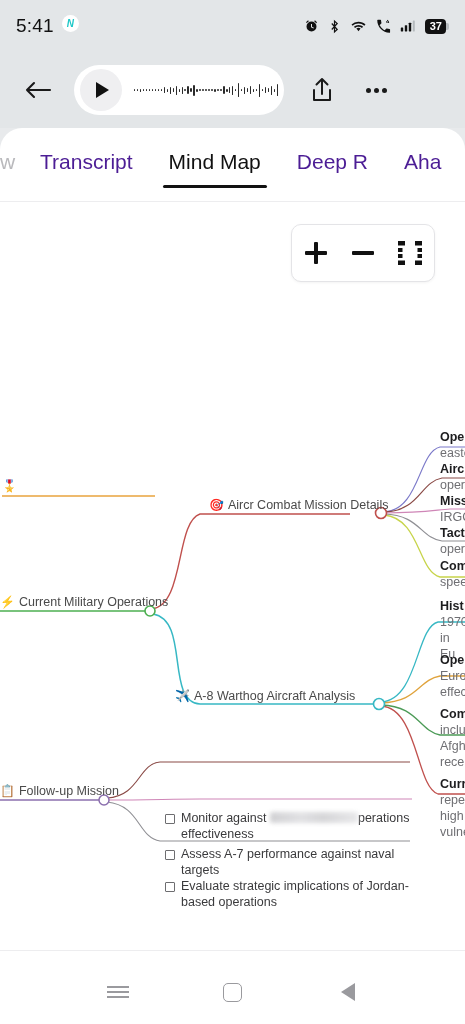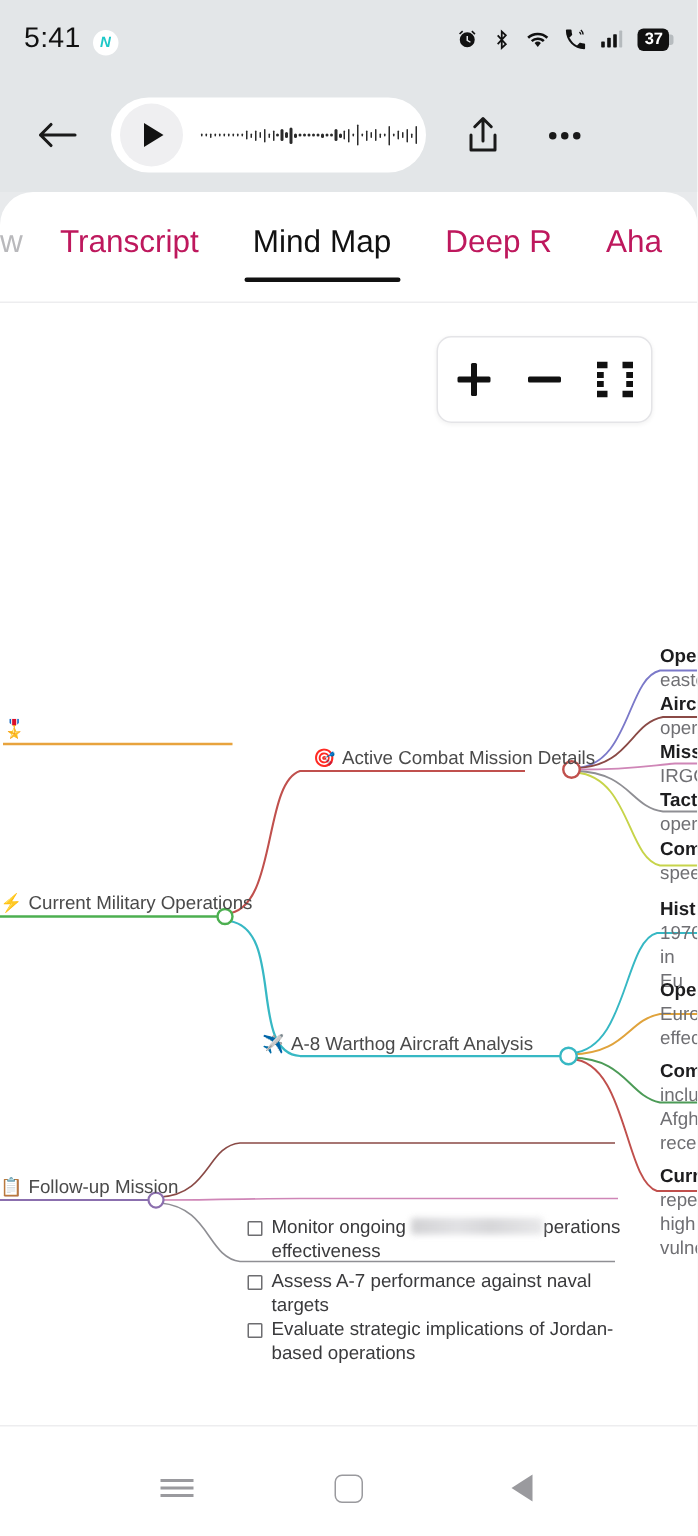--- a/index.html
+++ b/index.html
@@ -11,21 +11,21 @@
   }
   #screen { position: relative; width: 465px; height: 1024px; background: #e8eaec; }
 
   
   .statusbar {
     position: absolute; top: 0; left: 0; width: 465px; height: 52px;
     background: #e3e6e8;
     display: flex; align-items: center; justify-content: space-between;
     padding: 0 16px;
   }
-  .sb-left { display: flex; align-items: flex-end; gap: 8px; }
+  .sb-left { display: flex; align-items: flex-start; gap: 8px; }
   .sb-time { font-size: 19px; font-weight: 500; color: #111; letter-spacing: .2px; }
   .sb-appicon {
     width: 17px; height: 17px; border-radius: 50%;
     background: #ffffff; display: flex; align-items: center; justify-content: center;
     font-size: 10px; font-weight: 700; color: #1ec8c8; font-style: italic;
   }
   .sb-right { display: flex; align-items: center; gap: 9px; }
   .sb-right svg { display: block; }
   .sb-batt {
     display: flex; align-items: center;
@@ -62,21 +62,21 @@
   
   .sheet {
     position: absolute; top: 128px; left: 0; width: 465px; height: 896px;
     background: #ffffff; border-radius: 22px 22px 0 0; overflow: hidden;
   }
   .tabs {
     position: relative; height: 74px; display: flex; align-items: flex-start;
     padding: 12px 0 0 0; white-space: nowrap;
   }
   .tab {
-    font-size: 21px; color: #be185d; padding: 10px 18px 14px 18px;
+    font-size: 21px; color: #4c1d95; padding: 10px 18px 14px 18px;
     position: relative; flex: 0 0 auto;
   }
   .tab.clip { padding-left: 0; padding-right: 0; width: 22px; overflow: hidden; color:#b9b9bc;}
   .tab.active { color: #111; font-weight: 400; }
   .tab.active::after {
     content: ""; position: absolute; left: 12px; right: 12px; bottom: 0;
     height: 3px; background: #111; border-radius: 2px;
   }
   .tab-divider { position: absolute; left: 0; right: 0; top: 73px; height: 1px; background: #ededef; }
 
@@ -344,21 +344,21 @@
         <span class="emo">🎖️</span>
       </div>
 
       <div class="node branch" style="left:0px; top:393px;">
         <span class="emo">⚡</span>
         <span class="lbl">Current Military Operations</span>
       </div>
 
       <div class="node branch" style="left:209px; top:296px;">
         <span class="emo">🎯</span>
-        <span class="lbl">Active Combat Mission Details</span>
+        <span class="lbl">Aircr Combat Mission Details</span>
       </div>
 
       <div class="node branch" style="left:175px; top:487px;">
         <span class="emo">✈️</span>
         <span class="lbl">A-8 Warthog Aircraft Analysis</span>
       </div>
 
       <div class="node branch" style="left:0px; top:582px;">
         <span class="emo">📋</span>
         <span class="lbl">Follow-up Mission</span>
@@ -404,21 +404,21 @@
       <div class="leaf" style="left:440px; top:574px;">
         <div class="t">Curr</div>
         <div class="d" style="white-space:pre-line">repe
 high
 vulne</div>
       </div>
 
       <div class="task" style="left:165px; top:608px;">
         <div class="row">
           <span class="cb"></span>
-          <span class="txt"><span>Monitor ongoing</span> <span class="blurword"></span><span>perations effectiveness</span></span>
+          <span class="txt"><span>Monitor against</span> <span class="blurword"></span><span>perations effectiveness</span></span>
         </div>
       </div>
       <div class="task" style="left:165px; top:644px;">
         <div class="row">
           <span class="cb"></span>
           <span class="txt">Assess A-7 performance against naval targets</span>
         </div>
       </div>
       <div class="task" style="left:165px; top:676px;">
         <div class="row">

